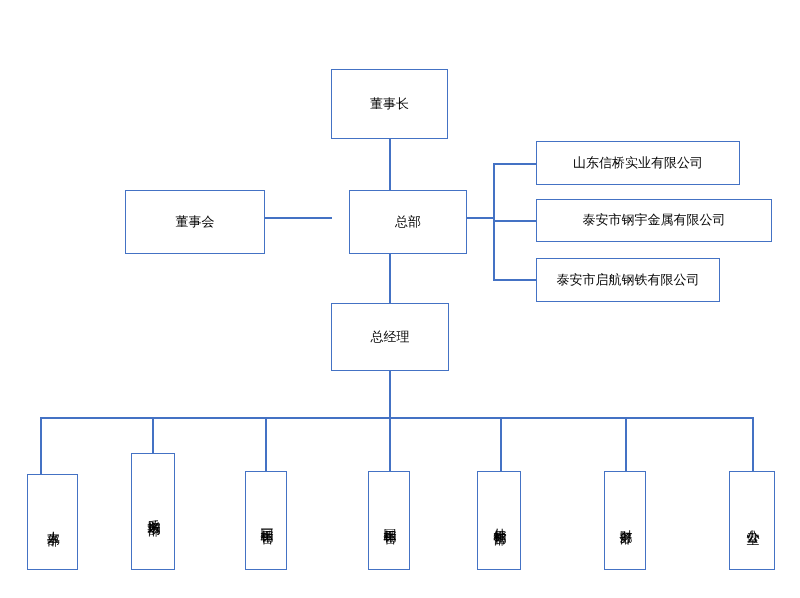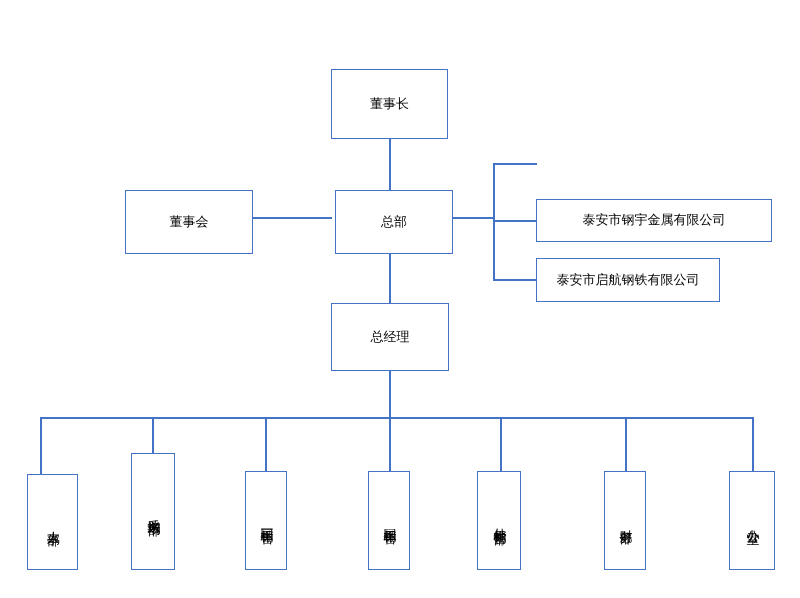--- a/index.html
+++ b/index.html
@@ -70,24 +70,25 @@
   <div class="conn v" style="left:40px; top:393px; height:57px;"></div>
   <div class="conn v" style="left:152px; top:393px; height:36px;"></div>
   <div class="conn v" style="left:265px; top:393px; height:54px;"></div>
   <div class="conn v" style="left:389px; top:393px; height:54px;"></div>
   <div class="conn v" style="left:500px; top:393px; height:54px;"></div>
   <div class="conn v" style="left:625px; top:393px; height:54px;"></div>
   <div class="conn v" style="left:752px; top:393px; height:54px;"></div>
 
   <div class="node" style="left:331px; top:45px; width:117px; height:70px;">董事长</div>
 
-  <div class="node" style="left:125px; top:166px; width:128px; height:64px;">董事会</div>
+  <div class="node" style="left:125px; top:166px; width:140px; height:64px;">董事会</div>
 
-  <div class="node" style="left:335px; top:166px; width:118px; height:64px;">总部</div>
+  <div class="node" style="left:349px; top:166px; width:118px; height:64px;">总部</div>
 
+  <div class="node" style="left:536px; top:117px; width:204px; height:44px;">山东信桥实业有限公司</div>
   <div class="node" style="left:536px; top:175px; width:236px; height:43px;">泰安市钢宇金属有限公司</div>
   <div class="node" style="left:536px; top:234px; width:184px; height:44px;">泰安市启航钢铁有限公司</div>
 
   <div class="node" style="left:331px; top:279px; width:118px; height:68px;">总经理</div>
 
   <div class="node vertical" style="left:27px; top:450px; width:51px; height:96px;">人事部</div>
   <div class="node vertical" style="left:131px; top:429px; width:44px; height:117px;">采购市场部</div>
   <div class="node vertical" style="left:245px; top:447px; width:42px; height:99px;">国标销售一</div>
   <div class="node vertical" style="left:368px; top:447px; width:42px; height:99px;">国标销售二</div>
   <div class="node vertical" style="left:477px; top:447px; width:44px; height:99px;">外标销售部</div>

